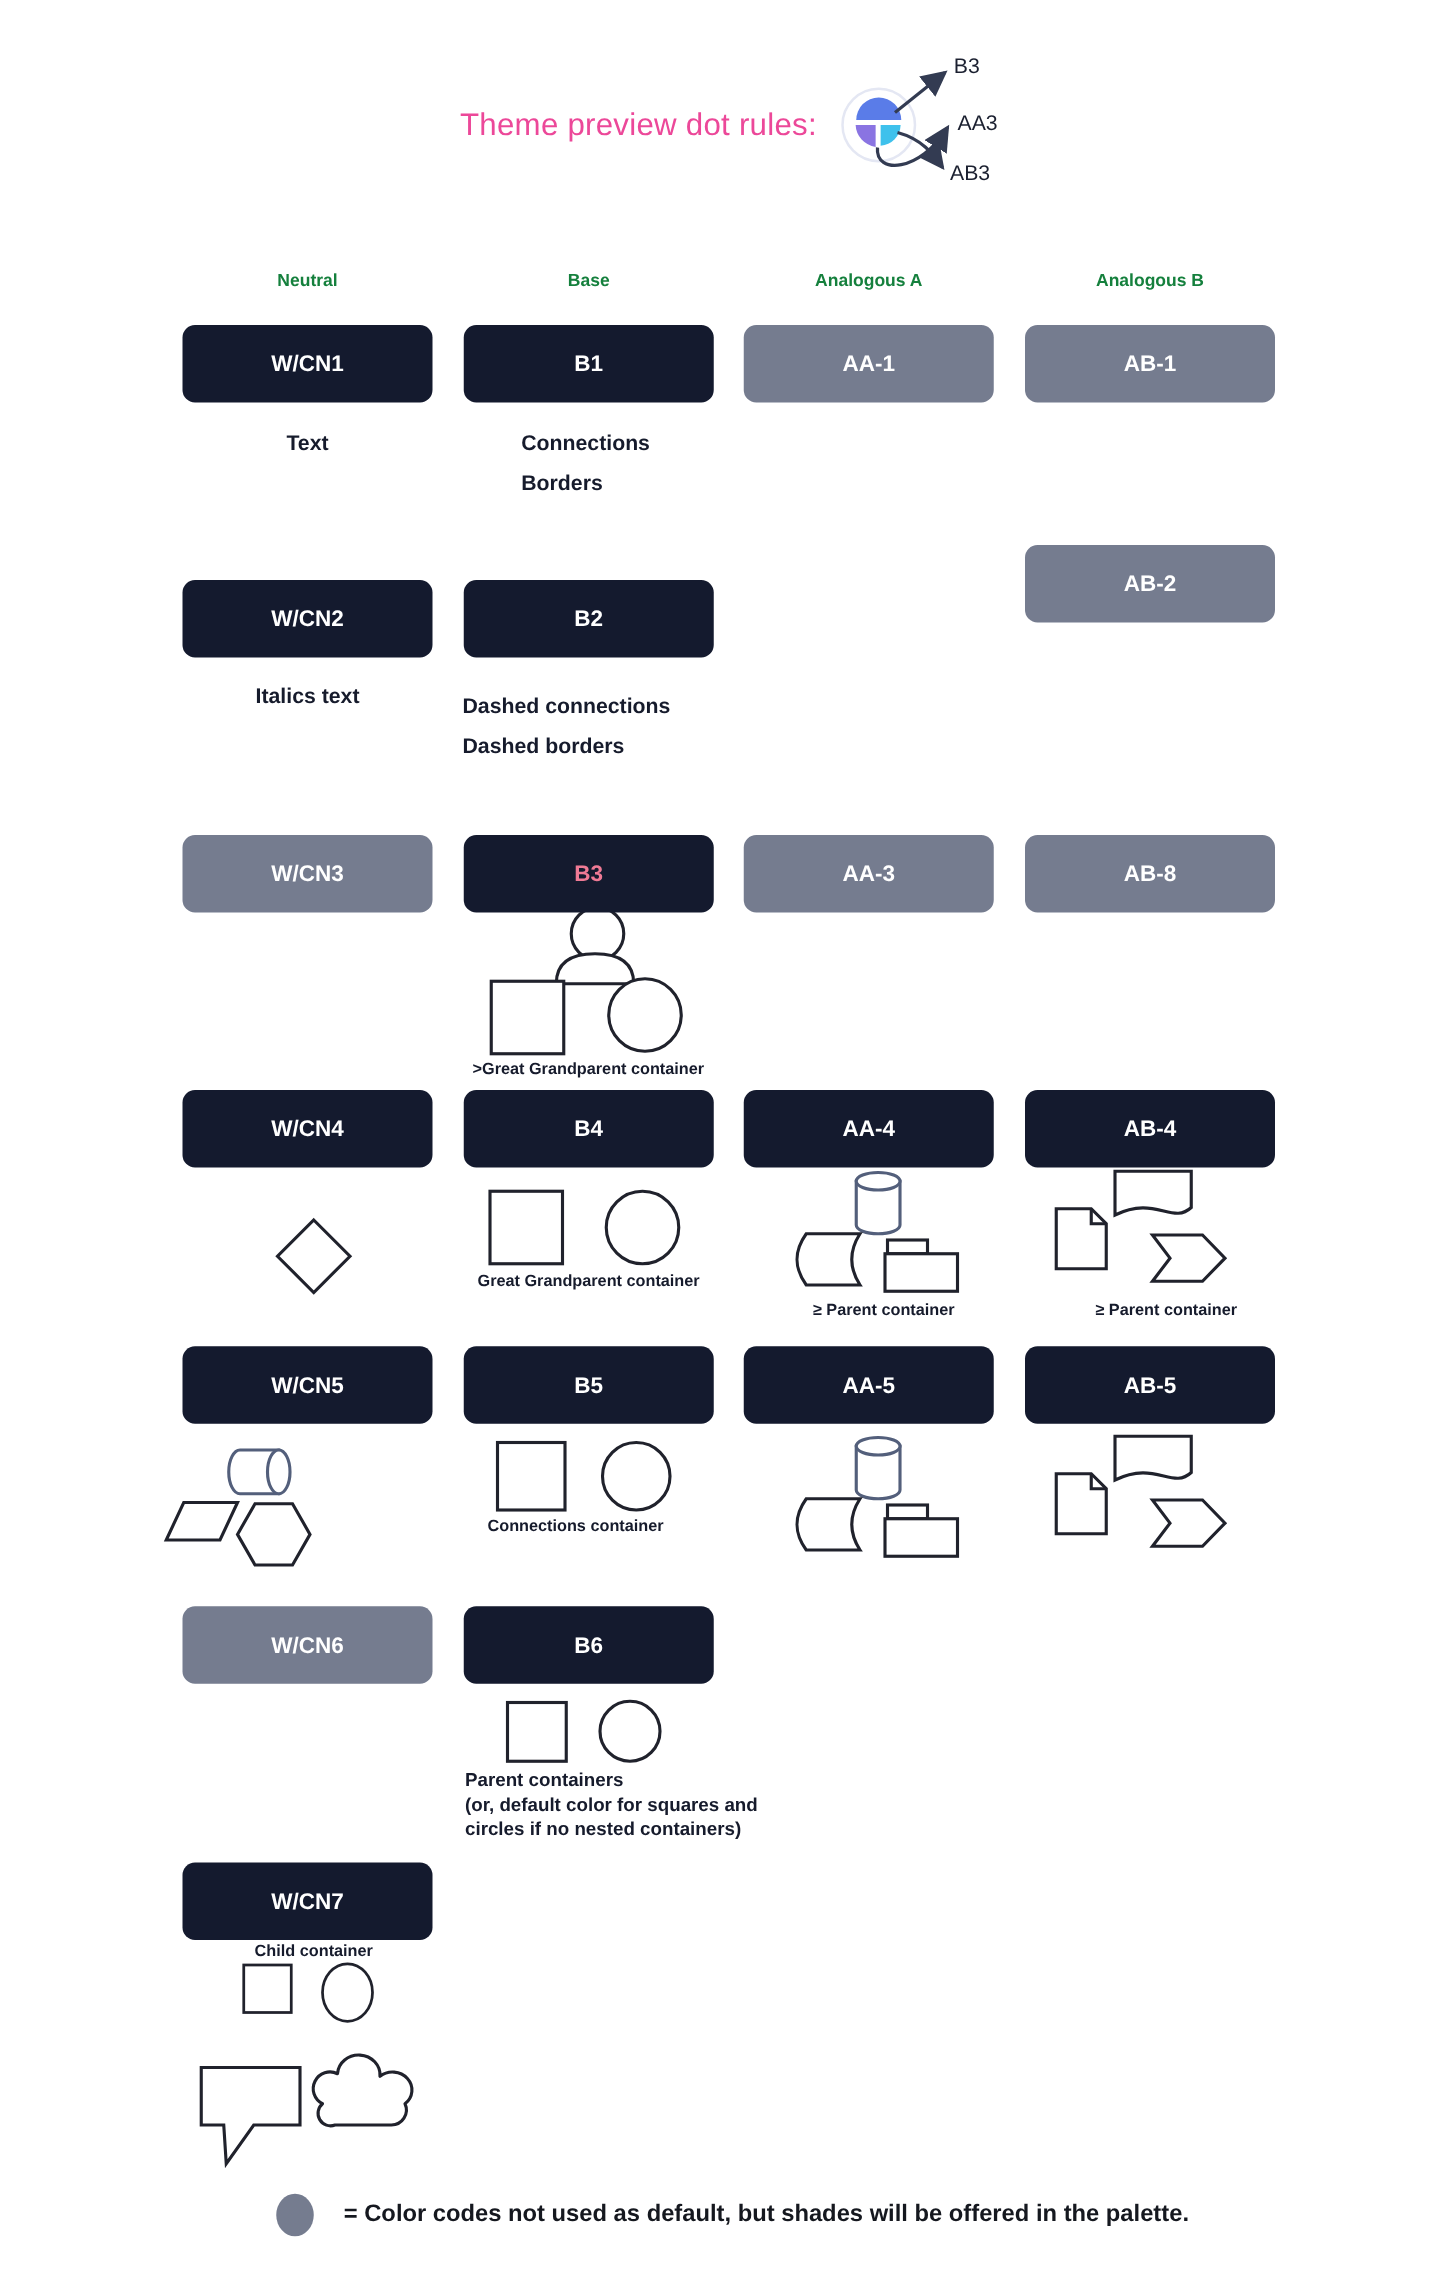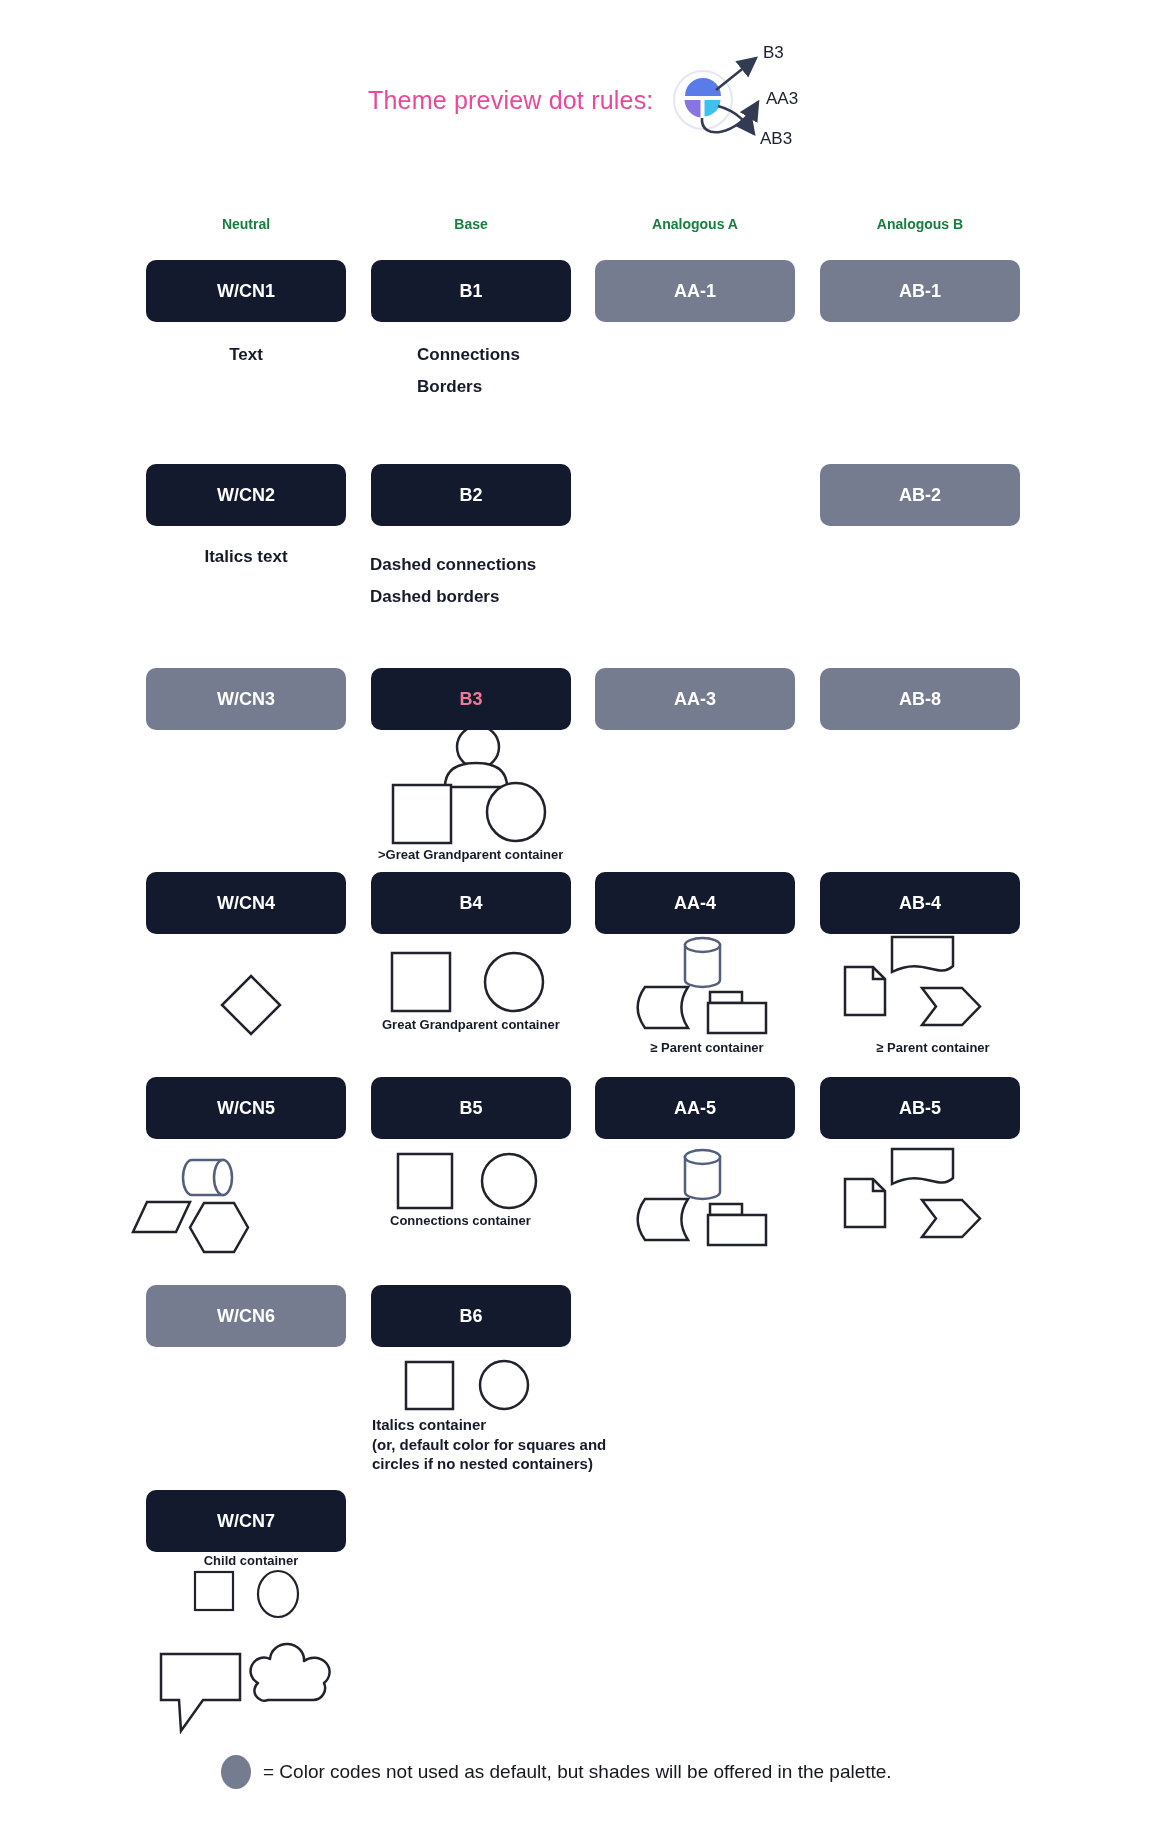--- a/index.html
+++ b/index.html
@@ -23,21 +23,21 @@
   .ann.big{font-size:17px;}
   .ann.small{font-size:13px;}
   .ann.mid{font-size:15px;}
   .center200{width:200px;text-align:center;}
   svg.shapes{position:absolute;z-index:1;overflow:visible;}
   .outline{fill:#ffffff;stroke:#20222c;stroke-width:2.5;}
   .outline-thin{fill:#ffffff;stroke:#20222c;stroke-width:2.2;}
   .cyl{fill:#ffffff;stroke:#535f7b;stroke-width:2.5;}
   .arrow{fill:none;stroke:#333b52;stroke-width:2.6;}
   .legend-dot{position:absolute;width:30px;height:34px;border-radius:50%;background:#757c8f;}
-  .legend-text{position:absolute;font-size:19px;font-weight:400;color:#15181f;}
+  .legend-text{position:absolute;font-size:19px;font-weight:700;color:#15181f;margin-left:12px;}
 </style>
 </head>
 <body>
 
 <div id="canvas">
 
   <div class="abs title" style="left:368px;top:86px">Theme preview dot rules:</div>
 
   <svg class="shapes" style="left:671px;top:68px" width="64" height="64" viewBox="0 0 64 64">
     <circle cx="32" cy="32" r="29" fill="#ffffff" stroke="#e4e7f3" stroke-width="2"></circle>
@@ -116,21 +116,21 @@
   <div class="sw dark" style="left:595px;top:872px">
       <span>AA-4</span>
     </div>
   <div class="sw dark" style="left:595px;top:1077px">
       <span>AA-5</span>
     </div>
 
   <div class="sw gray" style="left:820px;top:260px">
       <span>AB-1</span>
     </div>
-  <div class="sw gray" style="left:820px;top:464px">
+  <div class="sw gray" style="left:820px;top:436px">
       <span>AB-2</span>
     </div>
   <div class="sw gray" style="left:820px;top:668px">
       <span>AB-8</span>
     </div>
   <div class="sw dark" style="left:820px;top:872px">
       <span>AB-4</span>
     </div>
   <div class="sw dark" style="left:820px;top:1077px">
       <span>AB-5</span>
@@ -204,21 +204,21 @@
     <path class="outline" d="M 56 9 L 117 9 L 117 38 C 102 52 88 28 56 44 Z"></path>
     <path class="outline" d="M 9 39 H 37 L 49 51 V 87 H 9 Z"></path>
     <path fill="none" stroke="#20222c" stroke-width="2.5" d="M 37 39 V 51 H 49"></path>
     <path class="outline" d="M 86 60 L 126 60 L 144 78.5 L 126 97 L 86 97 L 100 78.5 Z"></path>
   </svg>
 
   <svg class="shapes" style="left:400px;top:1356px" width="135" height="60" viewBox="0 0 135 60">
     <rect class="outline" x="6" y="6" width="47" height="47"></rect>
     <circle class="outline" cx="104" cy="29" r="24"></circle>
   </svg>
-  <div class="ann mid" style="left:372px;top:1416px">Italics container</div>
+  <div class="ann mid" style="left:372px;top:1416px">Parent containers</div>
   <div class="ann mid" style="left:372px;top:1436px">(or, default color for squares and</div>
   <div class="ann mid" style="left:372px;top:1455px">circles if no nested containers)</div>
 
   <div class="ann small" style="left:146px;top:1553px;width:210px;text-align:center">Child container</div>
   <svg class="shapes" style="left:190px;top:1566px" width="115" height="58" viewBox="0 0 115 58">
     <rect class="outline-thin" x="5" y="6" width="38" height="38"></rect>
     <ellipse class="outline-thin" cx="88" cy="28" rx="20" ry="23"></ellipse>
   </svg>
   <svg class="shapes" style="left:133px;top:1638px" width="205" height="100" viewBox="0 0 205 100">
     <path class="outline" d="M 28 16 H 107 V 62 H 70 L 48 93 L 46 62 H 28 Z"></path>

